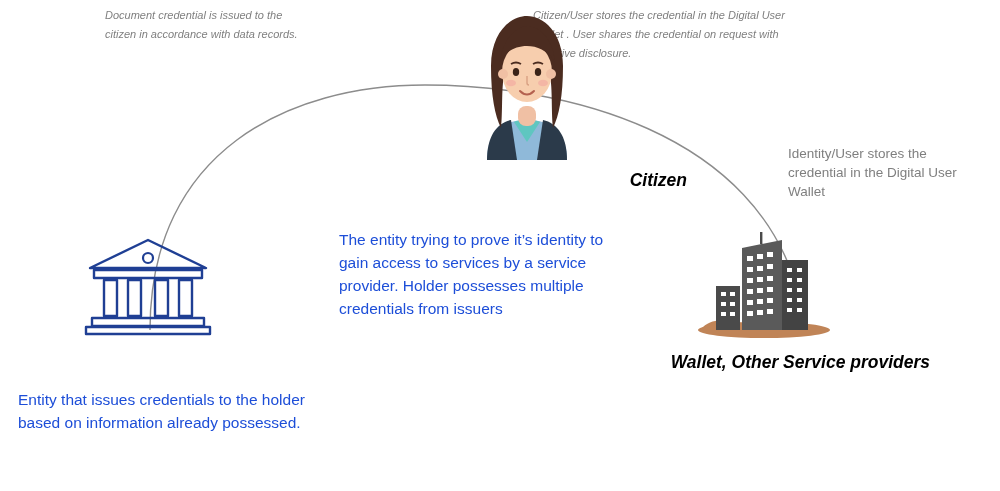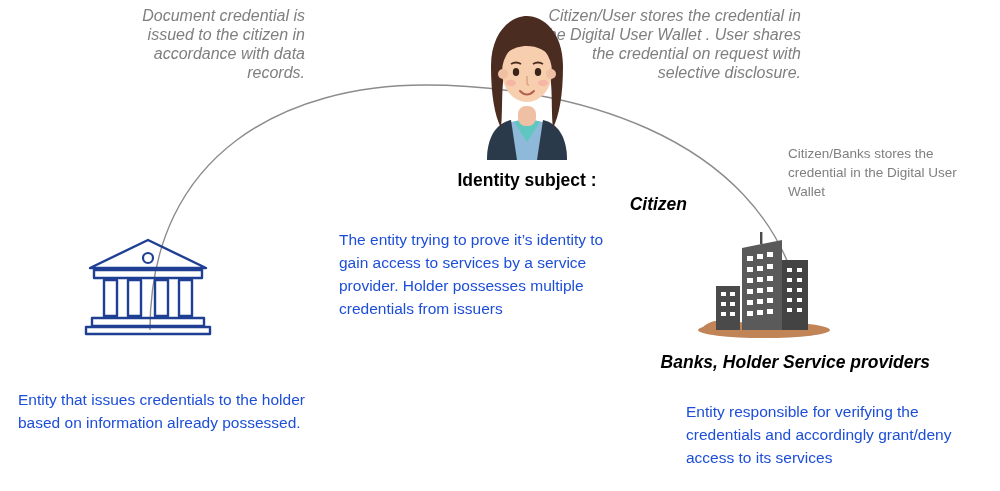--- a/index.html
+++ b/index.html
@@ -14,24 +14,23 @@
     background: #ffffff;
     font-family: "Liberation Sans", sans-serif;
     overflow: hidden;
   }
   .abs { position: absolute; }
 
   
   .note-italic {
     font-family: "Liberation Sans", sans-serif;
     font-style: italic;
-    font-size: 16px;
+    font-size: 11px;
     line-height: 19px;
     color: #7f7f7f;
-    text-align: right;
   }
   .note-plain {
     font-family: "Liberation Sans", sans-serif;
     font-size: 13.5px;
     line-height: 19px;
     color: #7f7f7f;
   }
 
   
   .node-title {
@@ -72,21 +71,21 @@
 <div id="canvas">
 
   <svg class="abs" id="arc-svg" width="1000" height="491">
     <path d="M150,330 C150,150 290,85 425,85 C560,85 760,130 800,300" fill="none" stroke="#8c8c8c" stroke-width="1.4"></path>
   </svg>
 
   <div class="abs note-italic" style="left:105px; top:6px; width:200px;">Document credential is issued  to the citizen in accordance with data records.</div>
 
   <div class="abs note-italic" style="left:533px; top:6px; width:268px;">Citizen/User stores the credential in the Digital User Wallet .  User shares the credential on request with selective disclosure.</div>
 
-  <div class="abs note-plain" style="left:788px; top:144px; width:190px;">Citizen/Banks stores the credential in the Digital User Wallet</div>
+  <div class="abs note-plain" style="left:788px; top:144px; width:190px;">Identity/User stores the credential in the Digital User Wallet</div>
 
   <div class="abs" style="left:367px; top:10px;">
 
     <div style="display:flex; justify-content:center;">
       <svg class="avatar" viewBox="0 0 120 150">
 
         <path d="M20,150 C20,122 36,110 60,110 C84,110 100,122 100,150 Z" fill="#8fb9d9"></path>
 
         <path d="M47,112 L60,132 L73,112 C68,109 52,109 47,112 Z" fill="#5fc6c0"></path>
 
@@ -114,21 +113,20 @@
         <ellipse cx="44" cy="73" rx="5" ry="3.2" fill="#f3a9a0" opacity="0.65"></ellipse>
         <ellipse cx="76" cy="73" rx="5" ry="3.2" fill="#f3a9a0" opacity="0.65"></ellipse>
 
         <path d="M60,66 L60,73 Q60,75 62,75" stroke="#d9a183" stroke-width="1.4" fill="none"></path>
 
         <path d="M53,81 Q60,88 67,81" stroke="#b4614f" stroke-width="2" fill="none" stroke-linecap="round"></path>
       </svg>
     </div>
 
     <div class="node-title" style="width:320px; margin-top:8px;">
-      <span>Identity subject :</span>
       <span class="sub">Citizen</span>
     </div>
   </div>
 
   <div class="abs node-desc" style="left:339px; top:228px; width:290px;">The entity trying to prove it’s identity to gain access to services by a service provider. Holder possesses multiple credentials from issuers</div>
 
   <div class="abs" style="left:78px; top:236px;">
     <svg class="bank" viewBox="0 0 140 100">
       <g fill="none" stroke="#1f3f94" stroke-width="2.4" stroke-linejoin="round">
 
@@ -203,19 +201,18 @@
       <g fill="#ffffff">
         <rect x="31" y="62" width="5" height="4"></rect>
           <rect x="40" y="62" width="5" height="4"></rect>
         <rect x="31" y="72" width="5" height="4"></rect>
           <rect x="40" y="72" width="5" height="4"></rect>
         <rect x="31" y="82" width="5" height="4"></rect>
           <rect x="40" y="82" width="5" height="4"></rect>
       </g>
     </svg>
     <div class="node-title" style="width:320px; margin-left:-80px; margin-top:6px;">
-      <span class="sub">Banks, Holder Service providers</span>
+      <span class="sub">Wallet, Other Service providers</span>
     </div>
   </div>
 
-  <div class="abs node-desc" style="left:686px; top:400px; width:290px;">Entity responsible for verifying the credentials and accordingly grant/deny access to its services</div>
 
 </div>
 
 </body></html>

